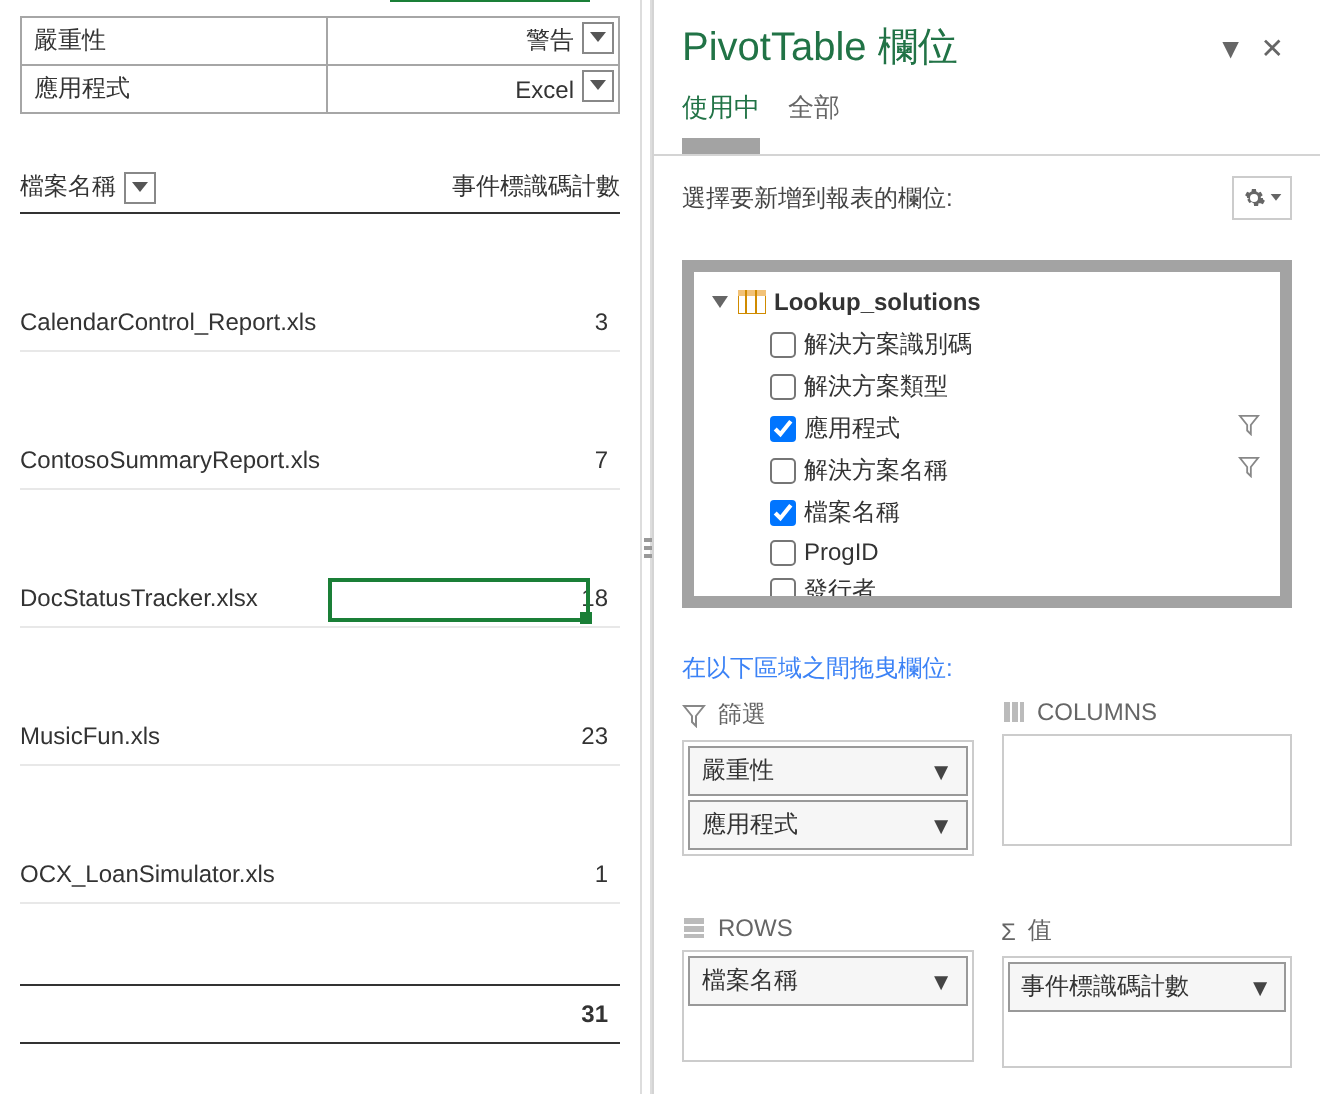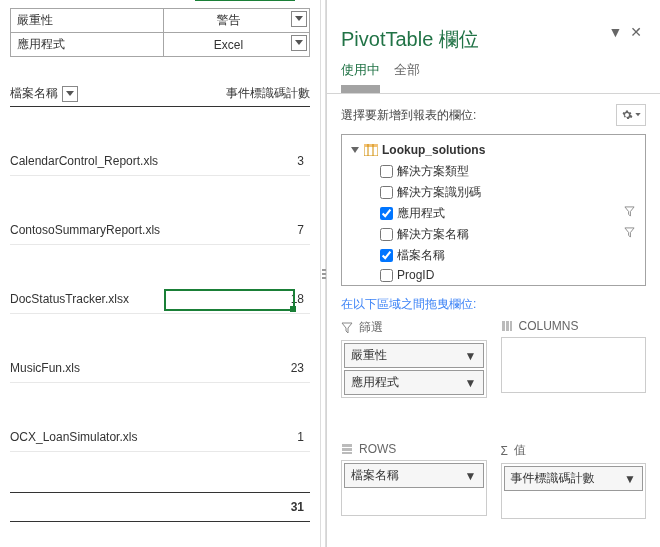--- a/index.html
+++ b/index.html
@@ -5,45 +5,45 @@
 * { box-sizing: border-box; margin: 0; padding: 0; }
 body { font-family: "Microsoft JhengHei", "Segoe UI", Arial, sans-serif; font-size: 12px; color: #333; background: #fff; width: 660px; height: 547px; overflow: hidden; display: flex; }
 .left-pane { width: 320px; height: 100%; position: relative; padding: 8px 10px; overflow: auto; }
 .vsplit { width: 6px; height: 100%; background: #fff; border-left: 1px solid #ddd; border-right: 1px solid #ddd; display: flex; align-items: center; justify-content: center; }
 .vsplit::before, .vsplit::after { content: ""; display: block; width: 4px; height: 4px; }
 .grip { display: flex; flex-direction: column; gap: 2px; }
 .grip span { display: block; width: 2px; height: 2px; background: #999; box-shadow: 2px 0 #999; }
 .right-pane { flex: 1; height: 100%; display: flex; flex-direction: column; background: #fff; border-left: 1px solid #d4d4d4; }
 .filters-table { width: 100%; border-collapse: collapse; margin-bottom: 28px; }
 .filters-table td { border: 1px solid #a6a6a6; padding: 3px 6px; font-size: 12px; height: 22px; }
-.filters-table td.val { text-align: center; position: relative; padding-right: 22px; }
+.filters-table td.val { text-align: right; position: relative; padding-right: 22px; }
 .filters-table td.val .dd { position: absolute; right: 2px; top: 2px; width: 16px; height: 16px; border: 1px solid #888; background: #fff; display: flex; align-items: center; justify-content: center; }
 .dd svg, .icon-svg { display: block; }
 .pivot-head { display: flex; border-bottom: 1px solid #333; margin-bottom: 12px; }
 .pivot-head .col1 { flex: 1.3; display: flex; align-items: flex-end; padding-bottom: 4px; font-size: 12px; position: relative; }
 .pivot-head .col2 { flex: 1; text-align: right; padding-bottom: 4px; font-size: 12px; }
 .pivot-head .dd { width: 16px; height: 16px; border: 1px solid #888; background: #fff; display: inline-flex; align-items: center; justify-content: center; margin-left: 4px; vertical-align: middle; }
 .pivot-row { display: flex; padding: 7px 0; border-bottom: 1px solid #e8e8e8; font-size: 12px; margin-top: 40px; }
 .pivot-row.total { font-weight: bold; border-bottom: 1px solid #333; border-top: 1px solid #333; }
 .pivot-row .c1 { flex: 1.3; }
 .pivot-row .c2 { flex: 1; text-align: right; padding-right: 6px; }
 .active-cell { position: absolute; left: 164px; top: 289px; width: 131px; height: 22px; border: 2px solid #1a7f37; pointer-events: none; }
 .active-cell::after { content: ""; position: absolute; right: -3px; bottom: -3px; width: 6px; height: 6px; background: #1a7f37; }
 .col-sel { position: absolute; left: 195px; top: -2px; width: 100px; height: 3px; background: #1a7f37; }
 .panel-header { padding: 10px 14px 0 14px; display: flex; align-items: center; }
-.panel-title { font-size: 20px; color: #217346; font-weight: 300; flex: 1; margin-top: 16px; }
+.panel-title { font-size: 20px; color: #217346; font-weight: 300; flex: 1; }
 .panel-header .hx { color: #666; font-size: 14px; padding: 2px 4px; cursor: pointer; }
 .panel-tabs { display: flex; padding: 2px 14px 0 14px; gap: 14px; font-size: 13px; }
 .panel-tabs .tab { padding: 6px 0; cursor: pointer; color: #666; }
 .panel-tabs .tab.active { color: #217346; border-bottom: 8px solid #a3a3a3; }
 .panel-sep { border-bottom: 1px solid #d4d4d4; }
 .choose-row { display: flex; align-items: center; padding: 10px 14px 8px 14px; }
 .choose-row .txt { flex: 1; color: #444; font-size: 12px; }
 .choose-row .gear { width: 30px; height: 22px; border: 1px solid #ccc; background: #fff; display: flex; align-items: center; justify-content: center; gap: 2px; }
-.field-box { margin: 0 14px; border: 1px solid #a3a3a3; padding: 8px; height: 152px; overflow-y: auto; position: relative; }
+.field-box { margin: 12px 14px; border: 6px solid #a3a3a3; padding: 8px; height: 174px; overflow-y: auto; position: relative; }
 .field-tree { font-size: 12px; }
 .tree-node { display: flex; align-items: center; gap: 4px; margin-bottom: 4px; font-weight: bold; }
 .tree-children { padding-left: 30px; }
 .field-item { display: flex; align-items: center; gap: 4px; padding: 2px 0; position: relative; }
 .field-item input[type=checkbox] { width: 13px; height: 13px; }
 .field-item .funnel { position: absolute; right: 2px; top: 3px; color: #888; }
 .areas-label { padding: 10px 14px 6px 14px; font-size: 12px; color: #3b82f6; }
 .areas-grid { display: grid; grid-template-columns: 1fr 1fr; grid-template-rows: auto auto; gap: 26px 14px; padding: 0 14px 10px 14px; flex: 1; }
 .area { display: flex; flex-direction: column; }
 .area-head { display: flex; align-items: center; gap: 6px; font-size: 12px; color: #666; margin-bottom: 4px; }
@@ -167,25 +167,25 @@
             <rect x="0" y="0" width="14" height="12" fill="#fff" stroke="#d08b00"></rect>
             <rect x="0" y="0" width="14" height="3" fill="#f2c277"></rect>
             <line x1="4" y1="0" x2="4" y2="12" stroke="#d08b00"></line>
             <line x1="9" y1="0" x2="9" y2="12" stroke="#d08b00"></line>
           </svg>
         <span>Lookup_solutions</span>
       </div>
       <div class="tree-children" id="field-items">
           <div class="field-item">
             <input type="checkbox" style="">
+            <span>解決方案識別碼</span>
+          </div>
+          <div class="field-item">
+            <input type="checkbox" style="">
             <span>解決方案類型</span>
-          </div>
-          <div class="field-item">
-            <input type="checkbox" style="">
-            <span>解決方案識別碼</span>
           </div>
           <div class="field-item">
             <input type="checkbox" checked="" style="">
             <span>應用程式</span>
             <span class="funnel"><svg width="11" height="11" viewBox="0 0 12 12">
                 <path d="M1 1 L11 1 L7 6 L7 11 L5 9 L5 6 Z" fill="none" stroke="#888"></path>
               </svg></span>
           </div>
           <div class="field-item">
             <input type="checkbox" style="">

